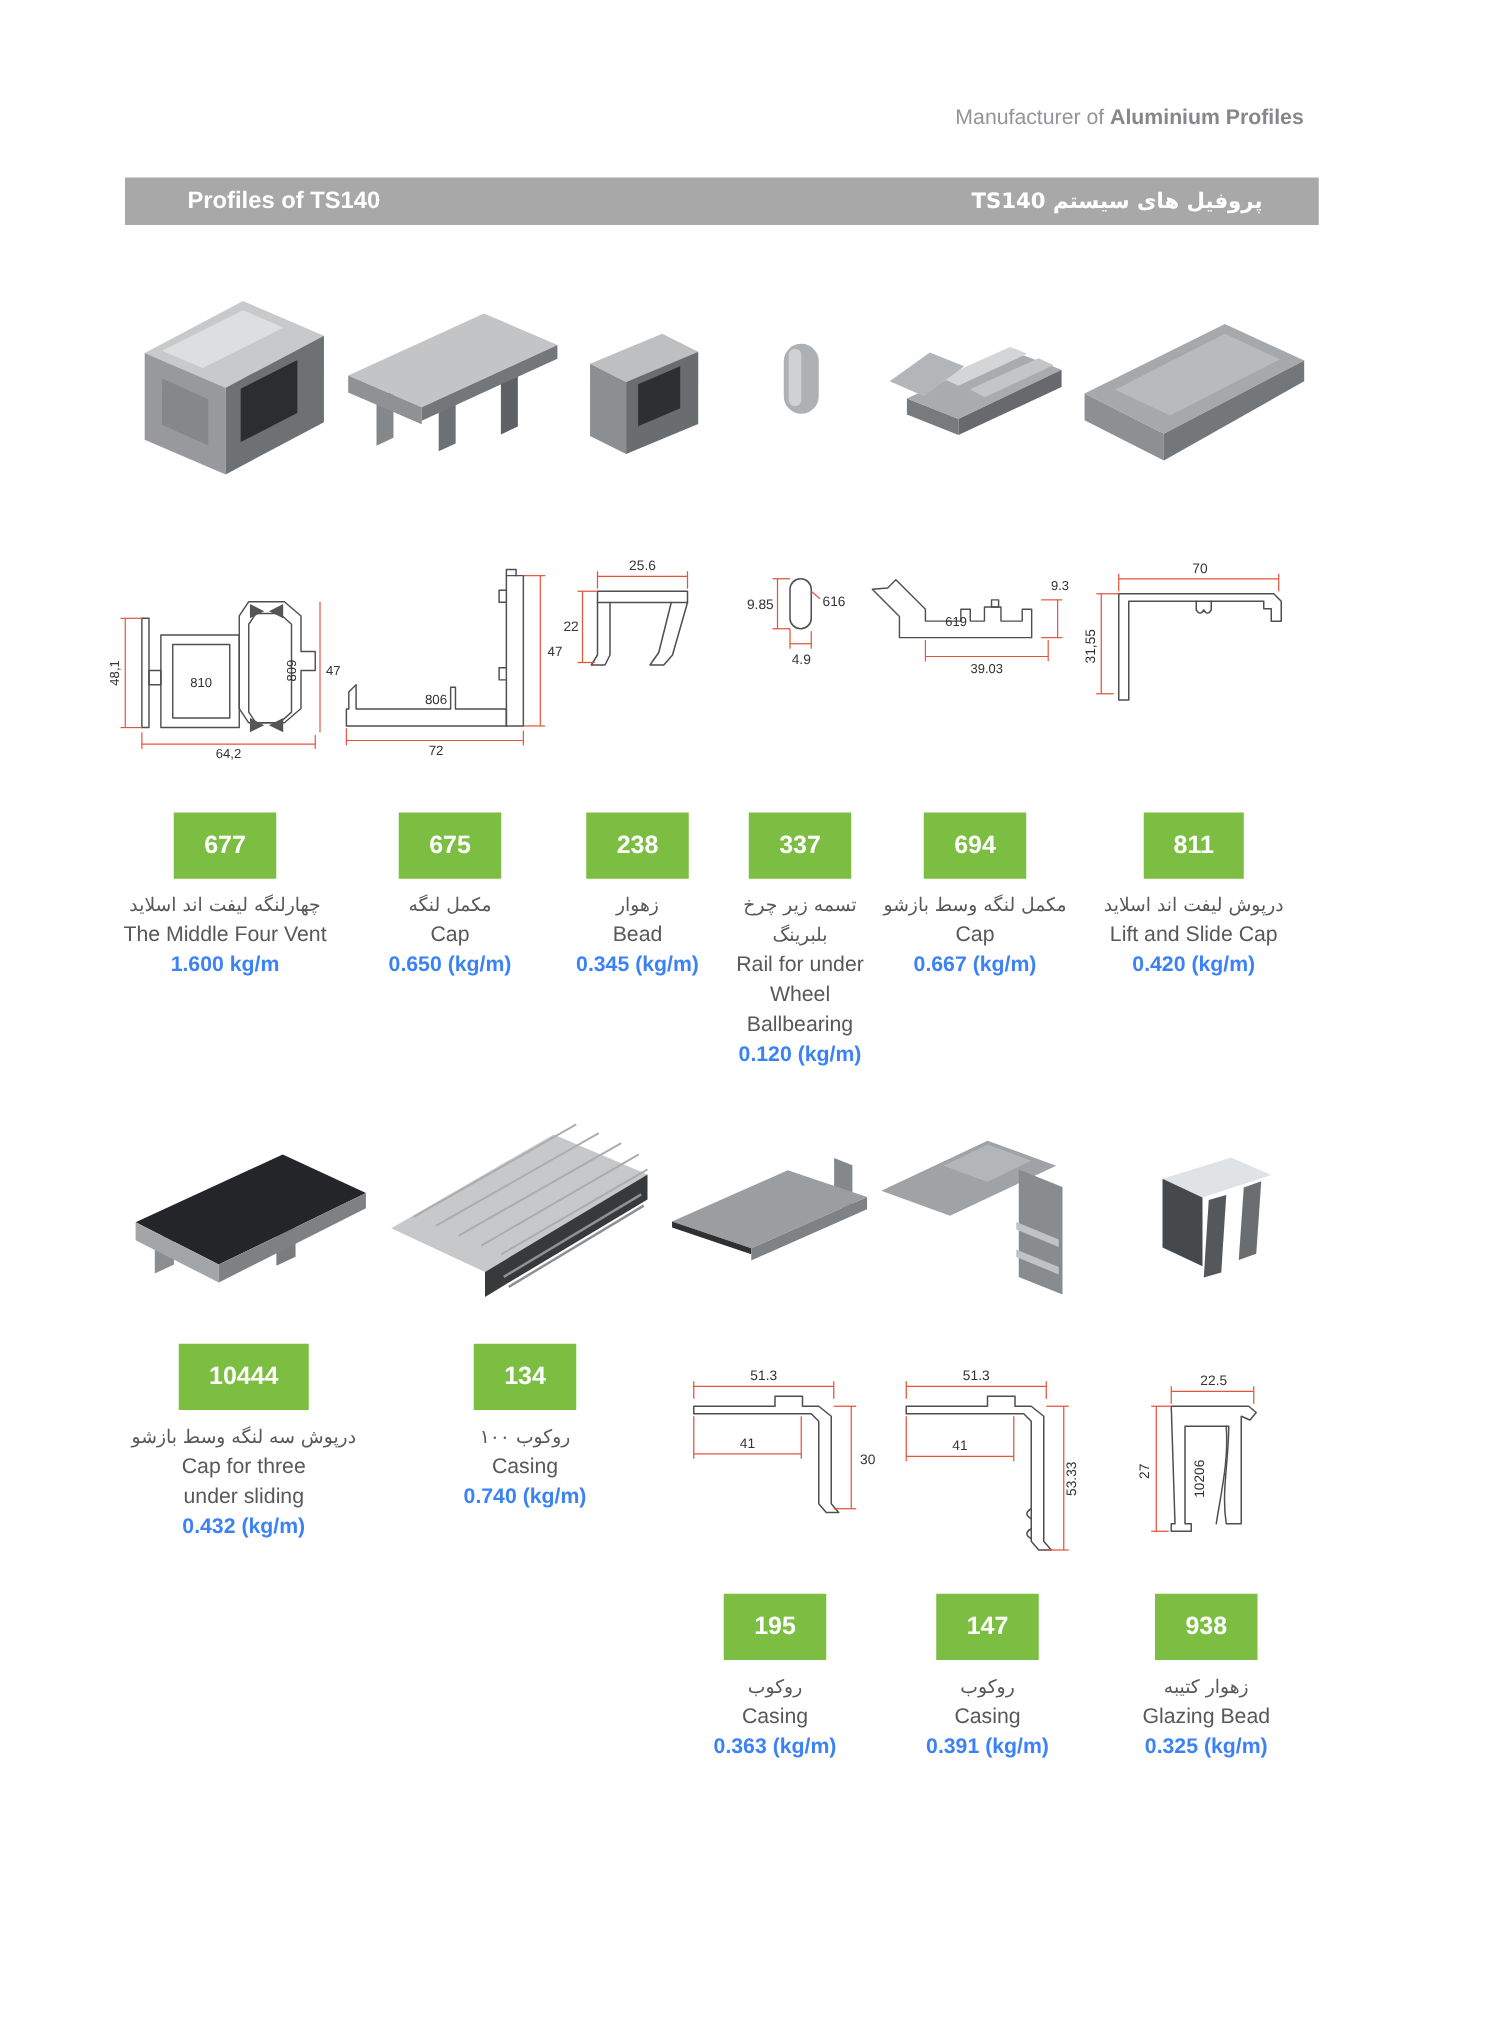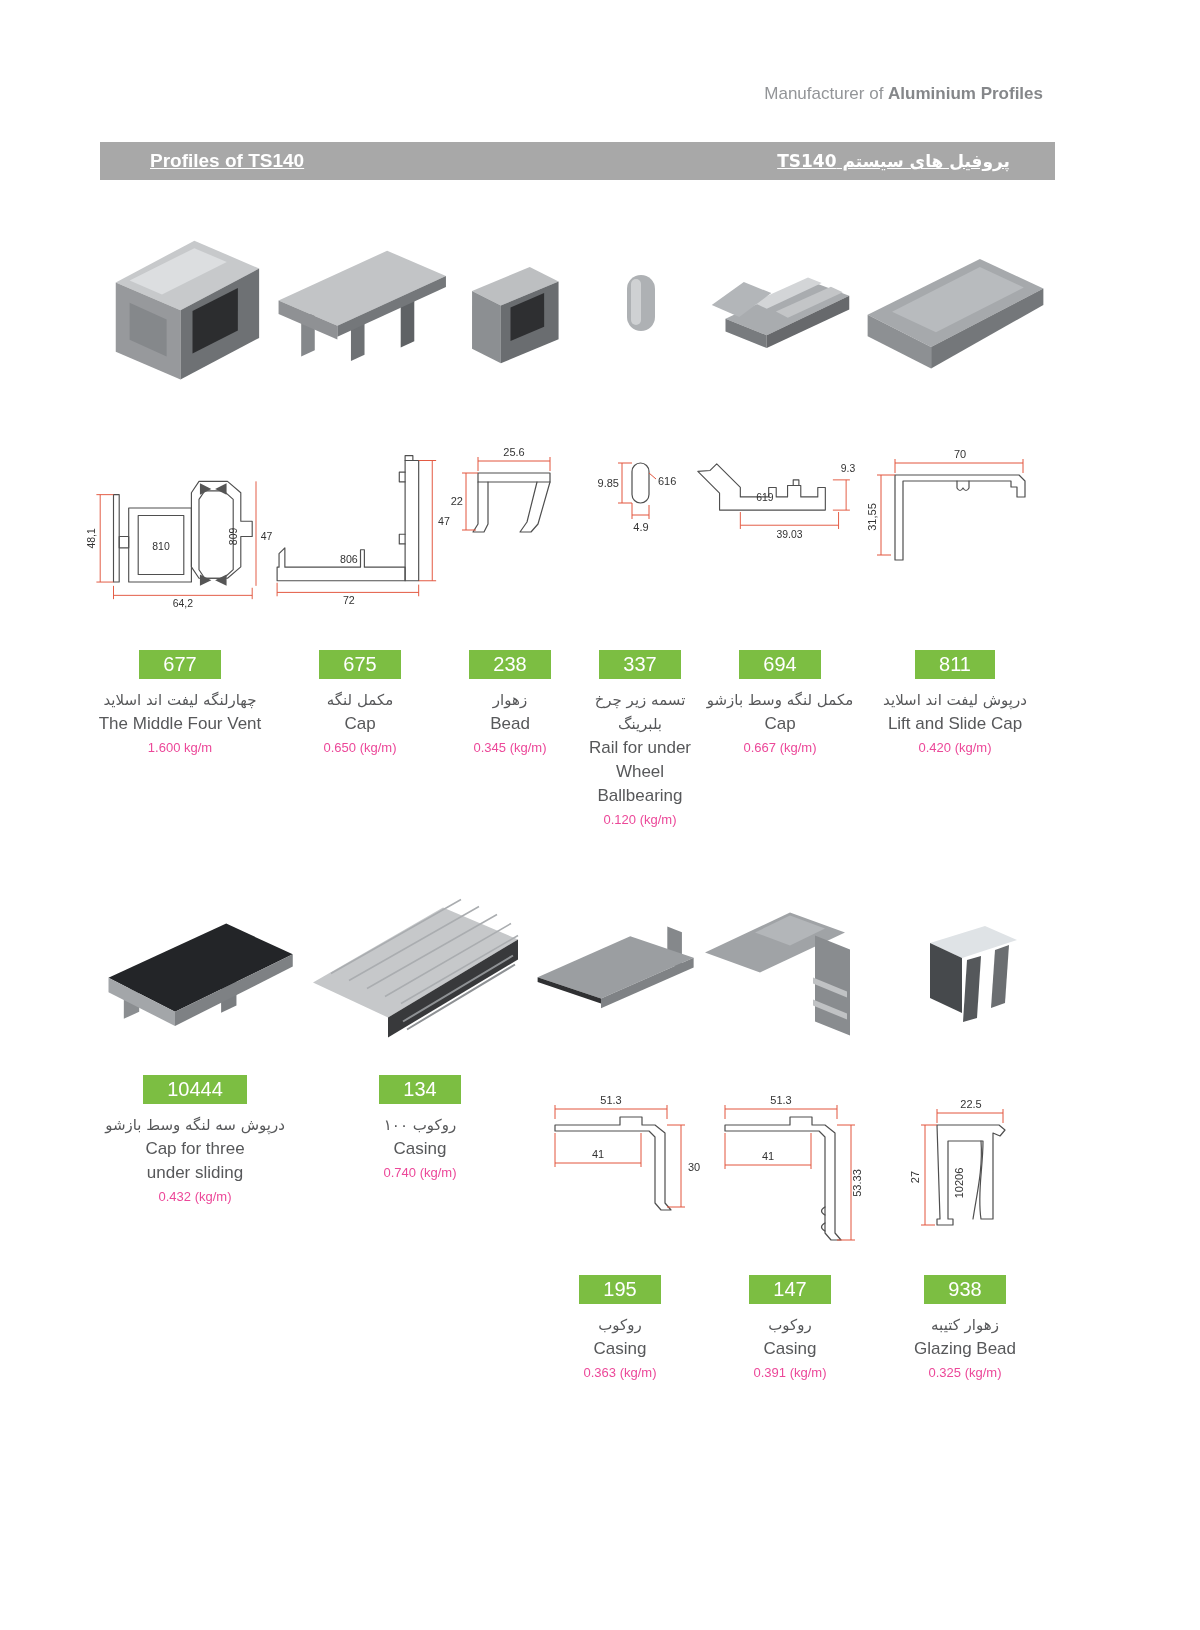--- a/index.html
+++ b/index.html
@@ -2,39 +2,39 @@
 <html><head>
 <meta charset="utf-8">
 <style>
   html,body{margin:0;padding:0;background:#fff;}
   .page{position:relative;width:1200px;height:1630px;background:#ffffff;overflow:hidden;
         font-family:"Liberation Sans",sans-serif;color:#58595b;}
   .brand{position:absolute;top:84px;right:157px;font-size:17px;color:#939598;}
   .brand .bold{font-weight:bold;color:#85878a;}
   .titlebar{position:absolute;left:100px;top:142px;width:955px;height:38px;background:#a8a8a8;
             display:flex;justify-content:space-between;align-items:center;
-            box-sizing:border-box;padding:0 45px 0 50px;color:#fff;font-weight:bold;font-size:19px;text-decoration:underline;}
+            box-sizing:border-box;padding:0 45px 0 50px;color:#fff;font-weight:bold;font-size:19px;}
   .titlebar .fa{font-family:"DejaVu Sans",sans-serif;direction:rtl;font-size:17px;}
   .row{position:absolute;left:85px;width:975px;display:flex;}
   .row1{top:205px;}
   .row2{top:860px;}
   .col{display:flex;flex-direction:column;align-items:center;}
   .photo{height:200px;width:100%;display:flex;align-items:center;justify-content:center;}
   .row2 .photo{height:205px;}
   .draw{height:200px;width:100%;display:flex;align-items:flex-start;justify-content:center;
         box-sizing:border-box;padding-top:40px;overflow:visible;}
   .row2 .draw{padding-top:30px;}
-  .badge{margin-top:45px;background:#7CBE42;color:#ffffff;font-weight:normal;font-size:20px;
-         line-height:29px;height:29px;padding:0 24px;text-align:center;}
+  .badge{margin-top:45px;background:#7CBE42;color:#ffffff;font-weight:bold;font-size:20px;
+         line-height:29px;height:29px;padding:12px 24px;text-align:center;}
   .row2 .badge{margin-top:10px;}
   .line{text-align:center;line-height:24px;}
   .line:empty{display:none;}
   .fa-name{font-family:"DejaVu Sans",sans-serif;direction:rtl;font-size:15px;margin-top:9px;color:#57585a;}
   .en-name{font-size:17px;color:#57585a;}
-  .wt{font-size:13px;color:#ec4899;}
+  .wt{font-size:17px;color:#3b82f6;font-weight:bold;}
   
   .pl{fill:none;stroke:#4f4f4f;stroke-width:1.2;stroke-linejoin:round;stroke-linecap:round;}
   .plf{fill:#555;stroke:none;}
   .dl{stroke:#e2553d;stroke-width:1;fill:none;}
   .dt{fill:#333;font-size:11px;font-family:"Liberation Sans",sans-serif;}
   svg{overflow:visible;}
 </style>
 </head>
 <body>
 

